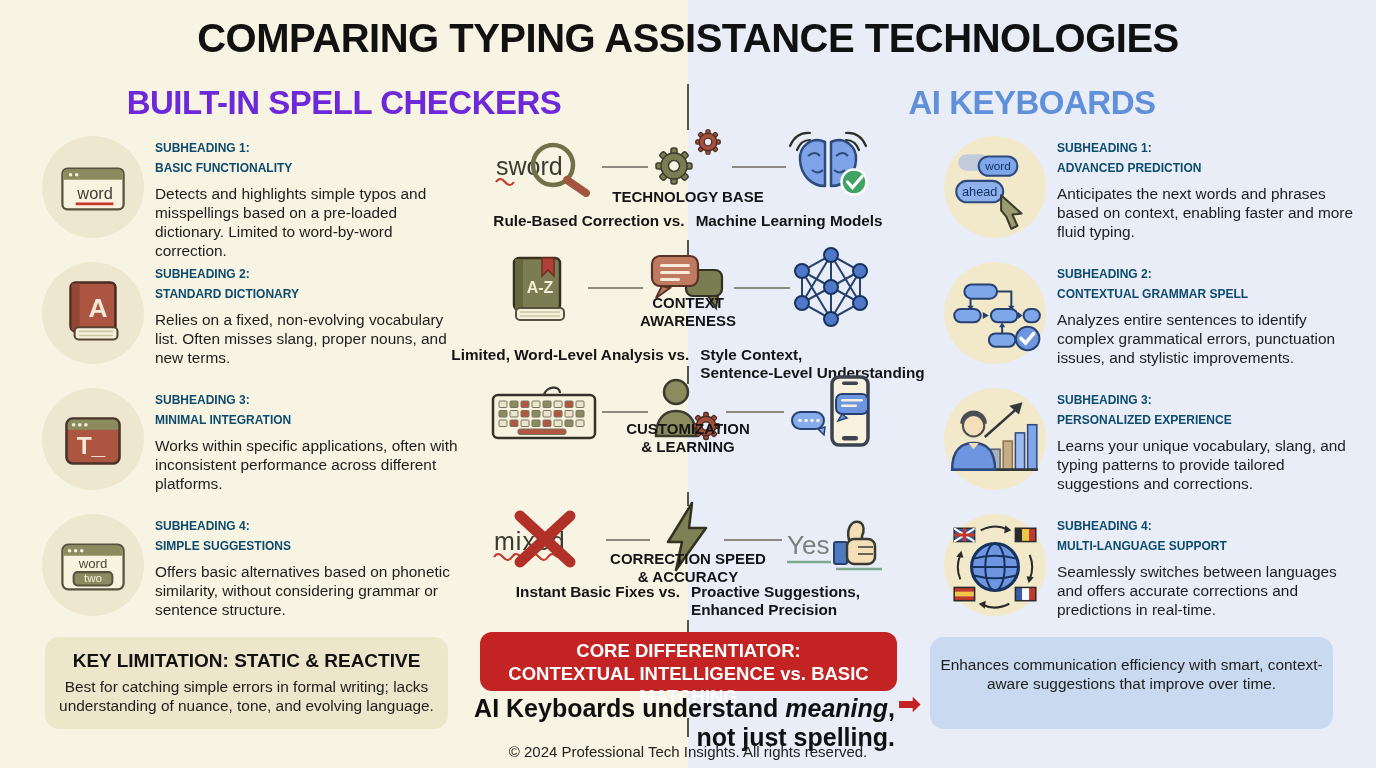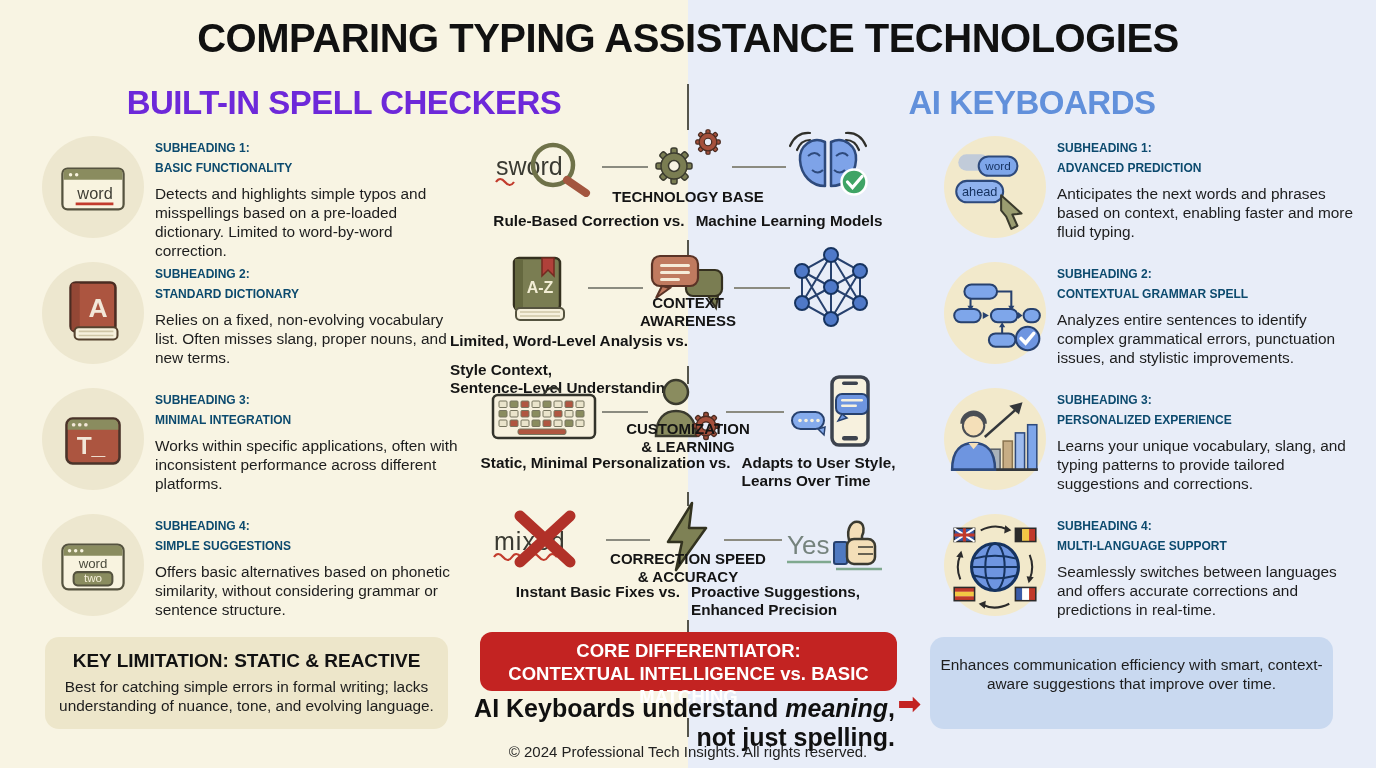--- a/index.html
+++ b/index.html
@@ -338,21 +338,21 @@
           <circle cx="70" cy="25" r="7"></circle>
         <circle cx="70" cy="57" r="7"></circle>
           <circle cx="41" cy="73" r="7"></circle>
           <circle cx="12" cy="57" r="7"></circle>
           <circle cx="12" cy="25" r="7"></circle>
       </g>
     </svg>
   </div>
   <div class="c-label" style="top:294px;">CONTEXT
 AWARENESS</div>
-  <div class="vs-row" style="top:332px;flex-direction:column;">
+  <div class="vs-row" style="top:346px;">
     <span class="vs-left">Limited, Word-Level Analysis vs.</span>
     <span class="vs-right">Style Context,
 Sentence-Level Understanding</span>
   </div>
 
   <div class="abs" style="left:490px;top:382px;">
     <svg viewBox="0 0 110 62" width="110" height="62">
       <path d="M54,13 C56,4 70,3 70,11" fill="none" stroke="#33332B" stroke-width="2.2"></path>
       <rect x="3" y="13" width="102" height="43" rx="5" fill="#F7F1DE" stroke="#33332B" stroke-width="2.5"></rect>
       <g stroke="#77755F" stroke-width="1">
@@ -415,25 +415,20 @@
       <rect x="6" y="38" width="32" height="17" rx="8.5" fill="#85ABEC" stroke="#27416E" stroke-width="2"></rect>
       <circle cx="14" cy="46.5" r="1.8" fill="#F7F1DE"></circle>
         <circle cx="20" cy="46.5" r="1.8" fill="#F7F1DE"></circle>
       <circle cx="26" cy="46.5" r="1.8" fill="#F7F1DE"></circle>
         <circle cx="32" cy="46.5" r="1.8" fill="#F7F1DE"></circle>
       <path d="M32,55 l6,6 l1,-8 z" fill="#85ABEC" stroke="#27416E" stroke-width="1.5"></path>
     </svg>
   </div>
   <div class="c-label" style="top:420px;">CUSTOMIZATION
 &amp; LEARNING</div>
-  <div class="vs-row" style="top:454px;">
-    <span class="vs-left">Static, Minimal Personalization vs.</span>
-    <span class="vs-right">Adapts to User Style,
-Learns Over Time</span>
-  </div>
 
   <div class="abs" style="left:488px;top:510px;">
     <svg viewBox="0 0 114 62" width="114" height="62">
       <text x="6" y="40" font-size="25" letter-spacing="1" fill="#3A3A32">mixed</text>
       <path d="M6,47 q4,-6 9,0 t9,0 t9,0 t9,0 t9,0 t9,0 t9,0" fill="none" stroke="#C23B2C" stroke-width="2.2"></path>
       <path d="M32,6 L82,52 M82,6 L32,52" stroke="#B13128" stroke-width="11" stroke-linecap="round"></path>
     </svg>
   </div>
   <div class="hline" style="left:606px;top:539px;width:44px;"></div>
   <div class="abs" style="left:658px;top:500px;">

